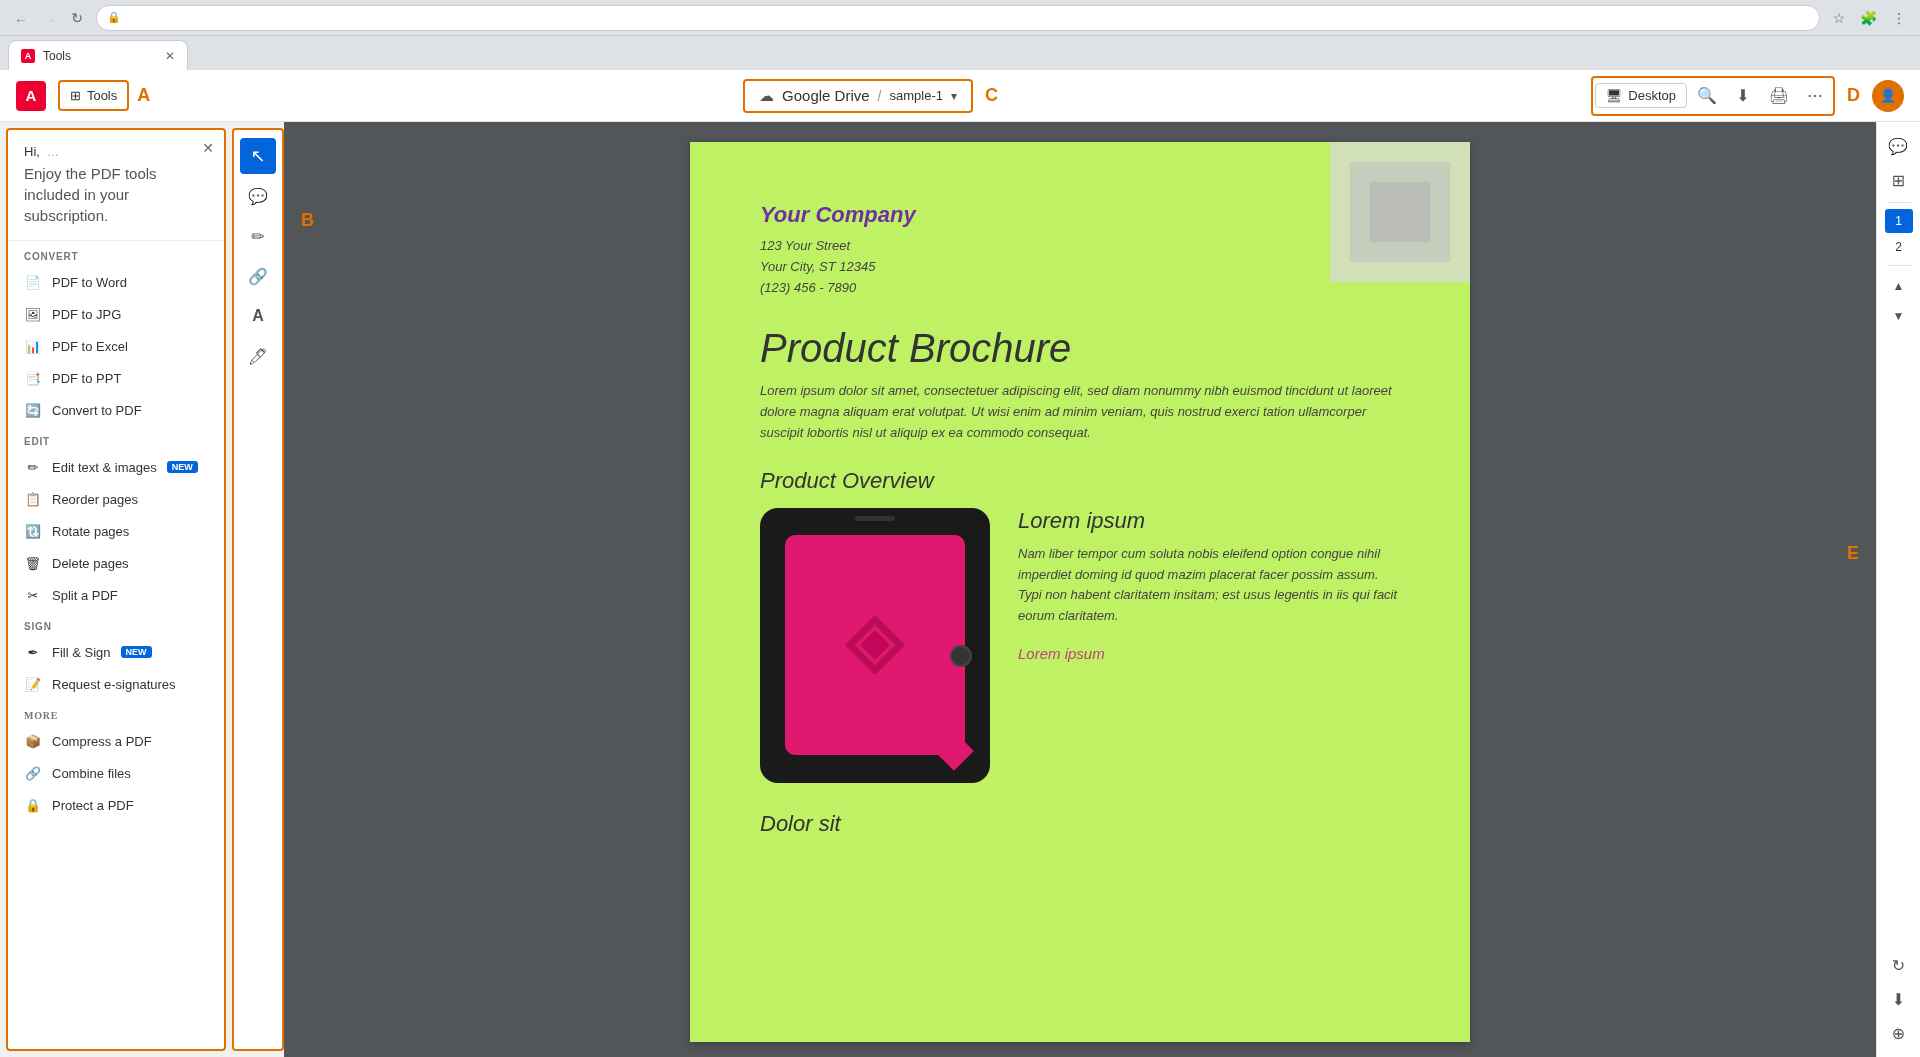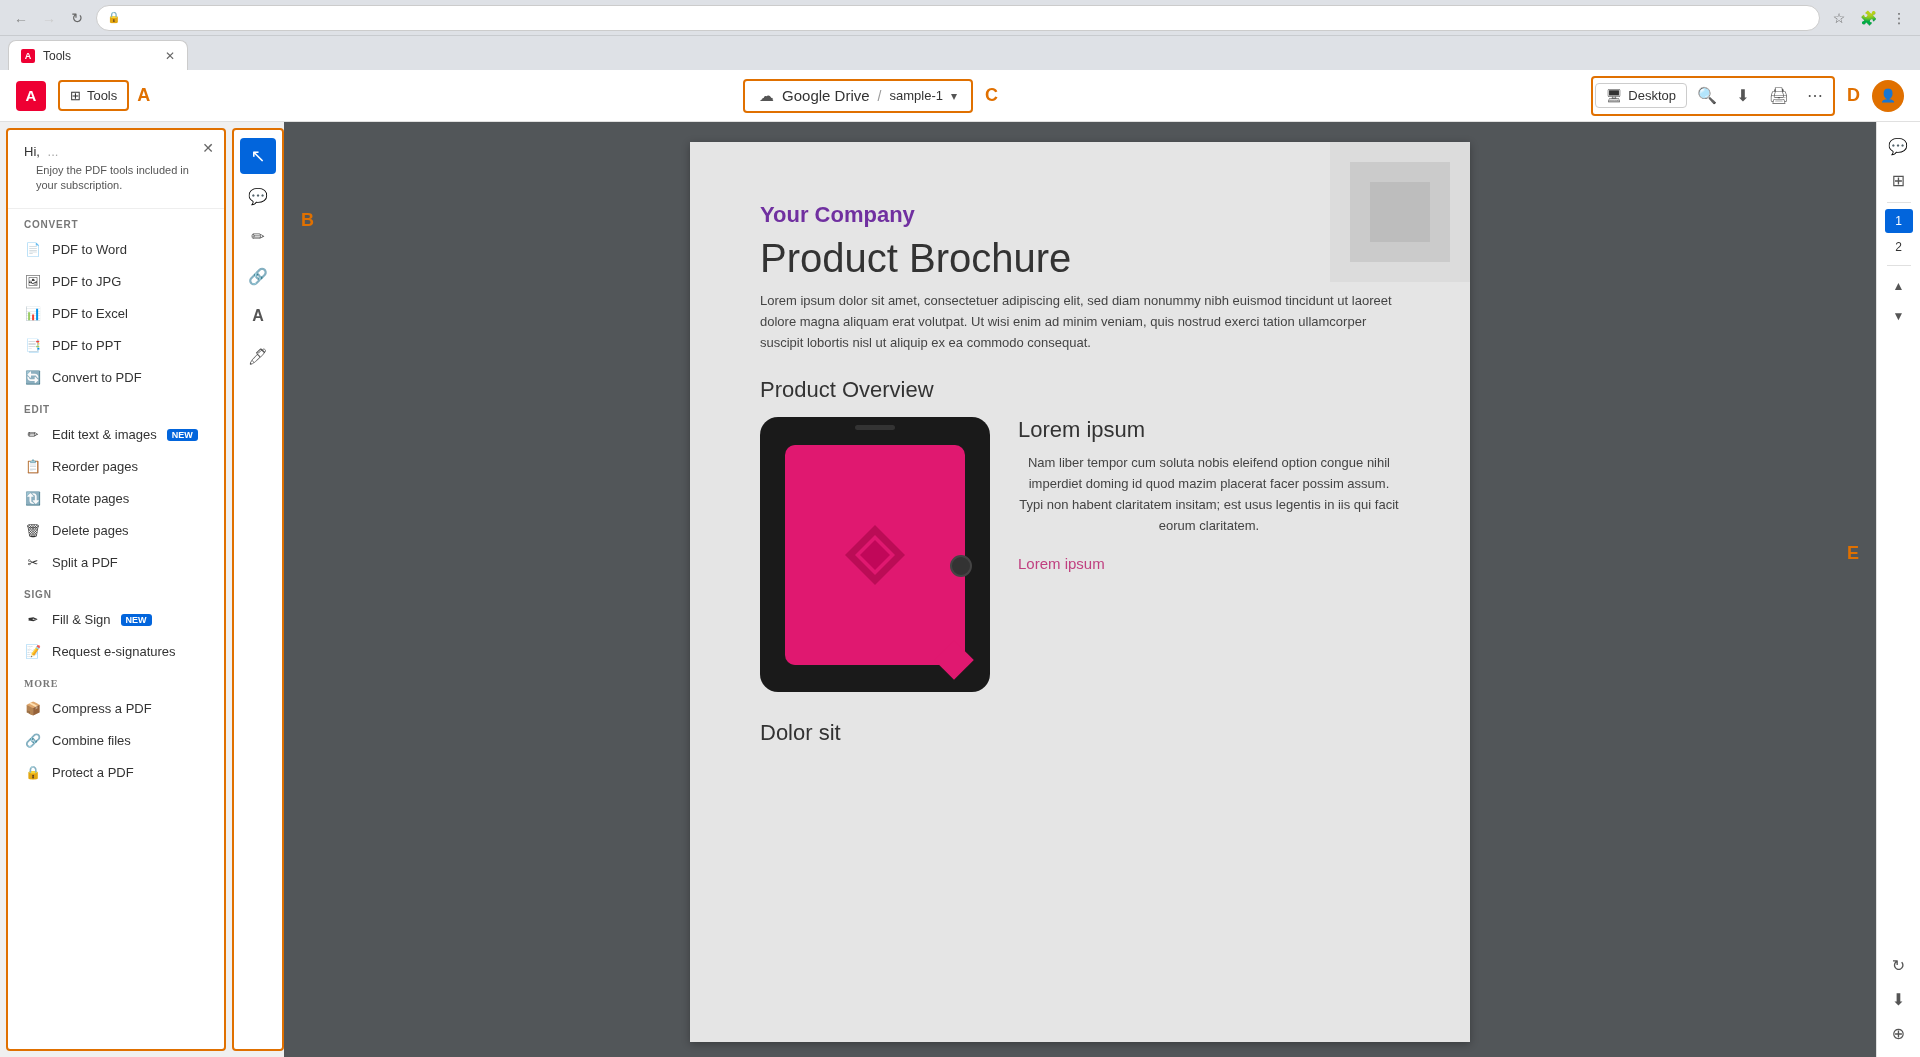--- a/index.html
+++ b/index.html
@@ -82,21 +82,21 @@
   <div style="display:flex;flex:1;overflow:hidden;">
 
     <div style="width:220px;background:white;overflow-y:auto;flex-shrink:0;border:2px solid #e07000;border-radius:4px;margin:6px;height:calc(100% - 12px);">
 
       <div style="padding:14px 16px;border-bottom:1px solid #eee;position:relative;">
         <button style="position:absolute;top:10px;right:10px;border:none;background:transparent;cursor:pointer;font-size:14px;color:#666;">✕</button>
         <div style="font-size:13px;color:#333;font-weight:500;margin-bottom:4px;">
           <span>Hi,</span>
           <span style="color:#aaa;margin-left:4px;">...</span>
         </div>
-        <div style="font-size:11px;color:#555;line-height:1.4;margin-left:12px;">Enjoy the PDF tools included in your subscription.</div>
+        <div style="font-size:15px;color:#555;line-height:1.4;">Enjoy the PDF tools included in your subscription.</div>
       </div>
 
       <div>
         <div style="font-size:10px;font-weight:700;color:#777;text-transform:uppercase;padding:10px 16px 4px;letter-spacing:0.8px;">CONVERT</div>
         <div style="display:flex;align-items:center;gap:10px;padding:7px 16px;cursor:pointer;color:#333;font-size:13px;">
           <span style="width:18px;height:18px;display:flex;align-items:center;justify-content:center;font-size:13px;">📄</span>
           <span>PDF to Word</span>
         </div>
         <div style="display:flex;align-items:center;gap:10px;padding:7px 16px;cursor:pointer;color:#333;font-size:13px;">
           <span style="width:18px;height:18px;display:flex;align-items:center;justify-content:center;font-size:13px;">🖼</span>
@@ -175,29 +175,34 @@
       <div style="position:absolute;right:-32px;top:80px;color:#e07000;font-weight:bold;font-size:18px;">B</div>
       <button style="width:36px;height:36px;border-radius:4px;border:none;cursor:pointer;display:flex;align-items:center;justify-content:center;font-size:18px;background:#0265dc;color:white;">↖</button>
       <button style="width:36px;height:36px;border-radius:4px;border:none;cursor:pointer;display:flex;align-items:center;justify-content:center;font-size:16px;background:transparent;color:#555;">💬</button>
       <button style="width:36px;height:36px;border-radius:4px;border:none;cursor:pointer;display:flex;align-items:center;justify-content:center;font-size:16px;background:transparent;color:#555;">✏</button>
       <button style="width:36px;height:36px;border-radius:4px;border:none;cursor:pointer;display:flex;align-items:center;justify-content:center;font-size:16px;background:transparent;color:#555;">🔗</button>
       <button style="width:36px;height:36px;border-radius:4px;border:none;cursor:pointer;display:flex;align-items:center;justify-content:center;font-size:16px;background:transparent;color:#555;font-weight:bold;">A</button>
       <button style="width:36px;height:36px;border-radius:4px;border:none;cursor:pointer;display:flex;align-items:center;justify-content:center;font-size:16px;background:transparent;color:#555;">🖊</button>
     </div>
 
     <div style="flex:1;background:#525659;overflow-y:auto;display:flex;flex-direction:column;align-items:center;padding:20px;">
-      <div style="background:#e5e5e5;width:780px;min-height:900px;padding:60px 70px;box-shadow:0 2px 8px rgba(0,0,0,0.3);position:relative;">
+      <div style="background:#bef264;width:780px;min-height:900px;padding:60px 70px;box-shadow:0 2px 8px rgba(0,0,0,0.3);position:relative;font-style:italic;">
 
         <div style="position:absolute;top:0;right:0;width:180px;height:180px;overflow:hidden;">
           <div style="position:absolute;top:0;right:0;width:140px;height:140px;background:#d8d8d8;opacity:0.7;"></div>
           <div style="position:absolute;top:20px;right:20px;width:100px;height:100px;background:#c0c0c0;opacity:0.6;"></div>
           <div style="position:absolute;top:40px;right:40px;width:60px;height:60px;background:#b0b0b0;opacity:0.5;"></div>
         </div>
 
         <div style="color:#7030a0;font-size:22px;font-weight:600;margin-bottom:8px;">Your Company</div>
+        <div style="color:#444;font-size:13px;line-height:1.6;margin-bottom:28px;">
+          <div>123 Your Street</div>
+          <div>Your City, ST 12345</div>
+          <div>(123) 456 - 7890</div>
+        </div>
 
         <div style="font-size:40px;color:#333;font-weight:300;margin-bottom:10px;">Product Brochure</div>
 
         <div style="font-size:13px;color:#444;line-height:1.6;margin-bottom:24px;">Lorem ipsum dolor sit amet, consectetuer adipiscing elit, sed diam nonummy nibh euismod tincidunt ut laoreet dolore magna aliquam erat volutpat. Ut wisi enim ad minim veniam, quis nostrud exerci tation ullamcorper suscipit lobortis nisl ut aliquip ex ea commodo consequat.</div>
         <div style="font-size:22px;color:#333;font-weight:500;margin-bottom:14px;">Product Overview</div>
 
         <div style="display:flex;gap:28px;margin-top:8px;">
           <div style="width:230px;height:275px;background:#1a1a1a;border-radius:18px;flex-shrink:0;overflow:hidden;position:relative;display:flex;align-items:center;justify-content:center;">
             <div style="position:absolute;top:8px;left:50%;transform:translateX(-50%);width:40px;height:5px;background:#333;border-radius:3px;"></div>
             <div style="width:180px;height:220px;background:#e01870;border-radius:10px;position:relative;display:flex;align-items:center;justify-content:center;">
@@ -209,21 +214,21 @@
               </svg>
             </div>
 
             <div style="position:absolute;top:50%;right:18px;width:22px;height:22px;background:#333;border-radius:50%;border:2px solid #444;"></div>
 
             <div style="position:absolute;bottom:18px;right:22px;width:28px;height:28px;background:#e01870;transform:rotate(45deg);"></div>
           </div>
 
           <div style="flex:1;">
             <div style="font-size:22px;color:#333;margin-bottom:10px;">Lorem ipsum</div>
-            <div style="font-size:13px;color:#444;line-height:1.6;margin-bottom:18px;text-align:center;">Nam liber tempor cum soluta nobis eleifend option congue nihil imperdiet doming id quod mazim placerat facer possim assum. Typi non habent claritatem insitam; est usus legentis in iis qui facit eorum claritatem.</div>
+            <div style="font-size:13px;color:#444;line-height:1.6;margin-bottom:18px;">Nam liber tempor cum soluta nobis eleifend option congue nihil imperdiet doming id quod mazim placerat facer possim assum. Typi non habent claritatem insitam; est usus legentis in iis qui facit eorum claritatem.</div>
             <div style="color:#c04080;font-size:15px;font-weight:500;margin-bottom:8px;">Lorem ipsum</div>
           </div>
         </div>
 
         <div style="font-size:22px;color:#333;margin-top:28px;">Dolor sit</div>
       </div>
     </div>
 
     <div style="width:44px;background:white;border-left:1px solid #e0e0e0;display:flex;flex-direction:column;align-items:center;padding:8px 0;gap:2px;flex-shrink:0;position:relative;">
       <div style="position:absolute;left:-30px;top:45%;color:#e07000;font-weight:bold;font-size:18px;">E</div>

